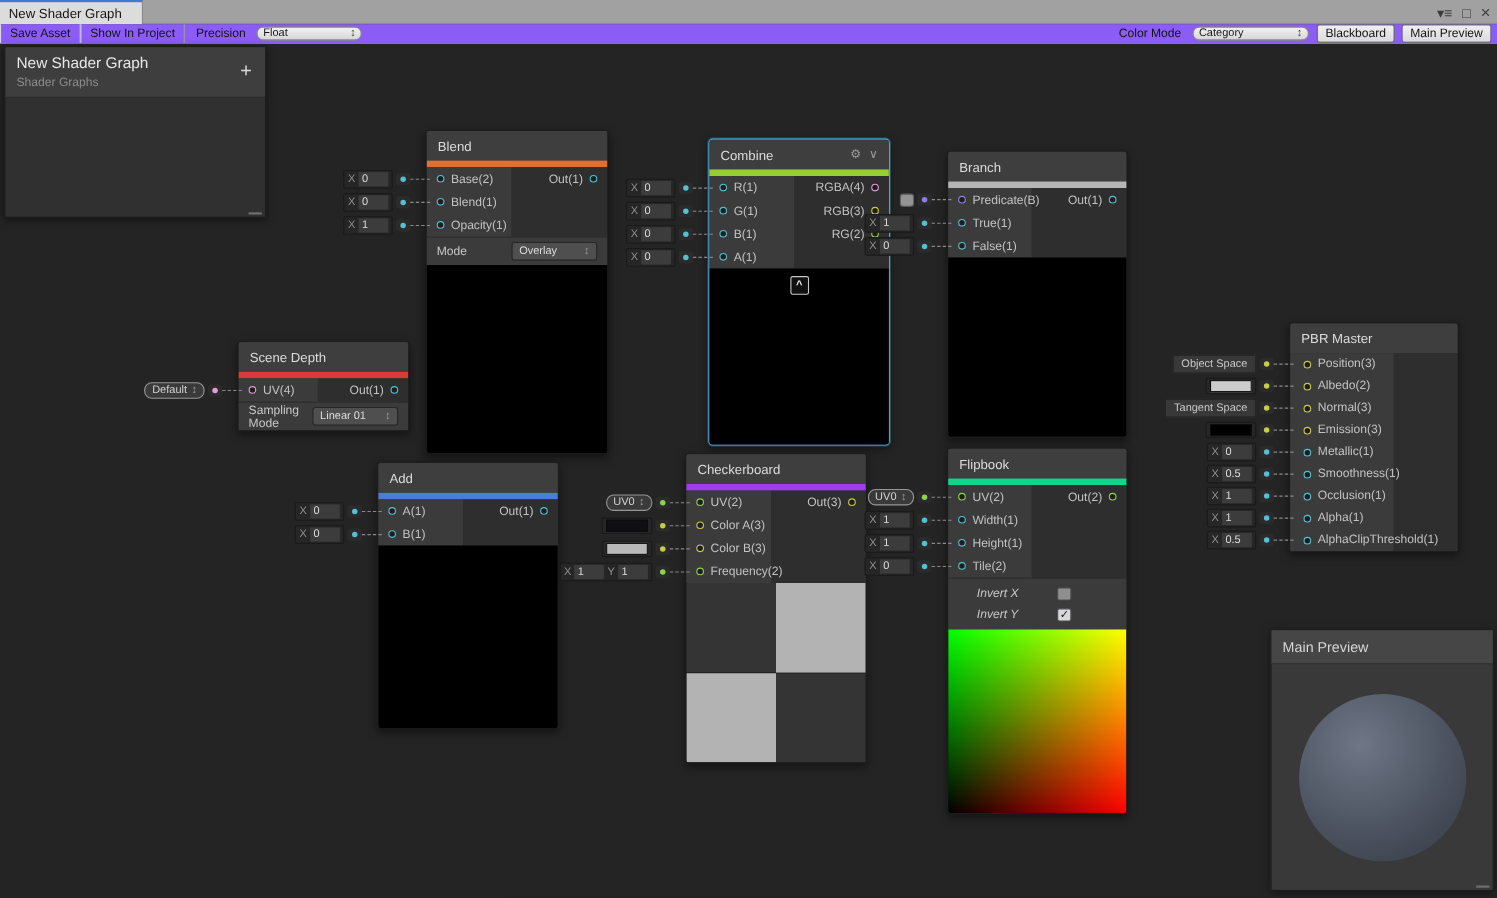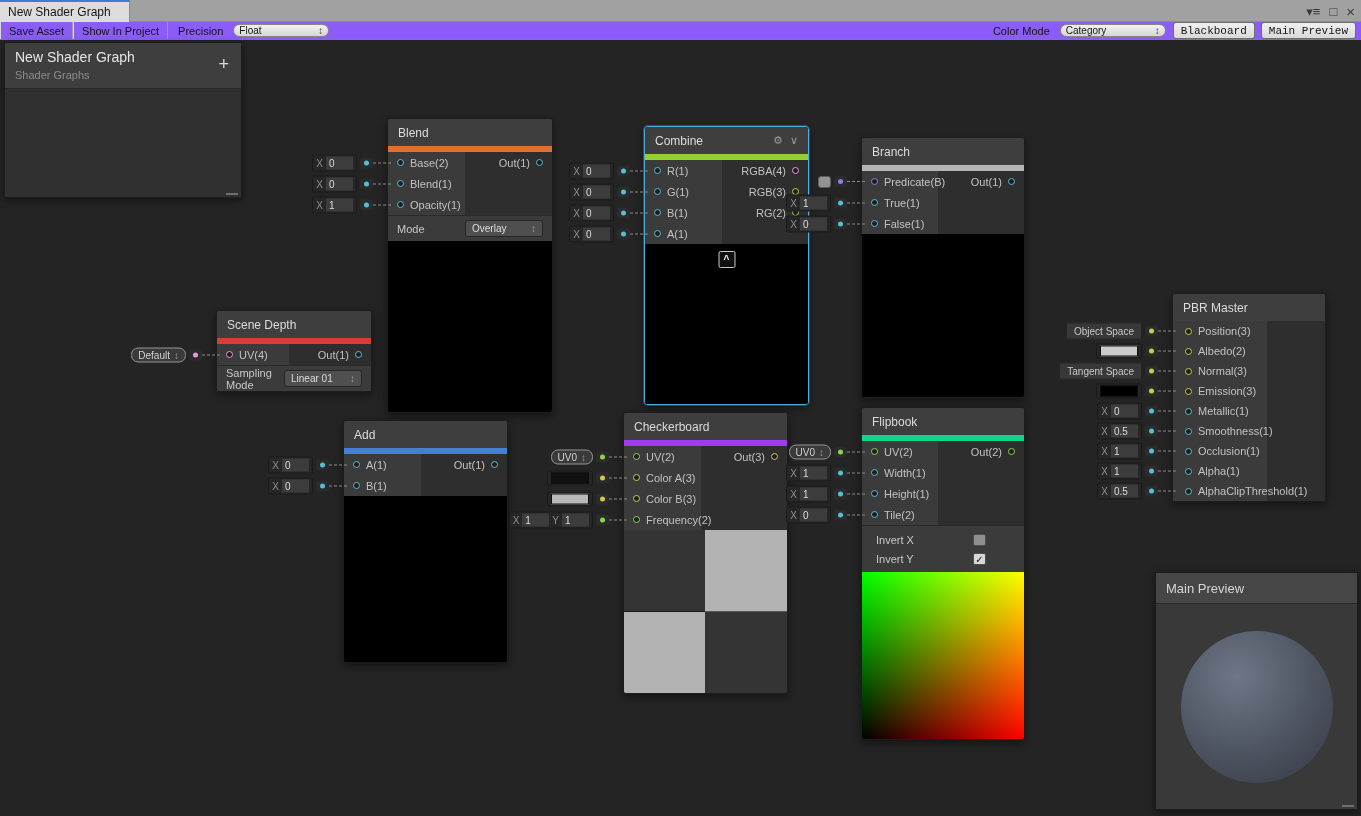--- a/index.html
+++ b/index.html
@@ -10,21 +10,21 @@
   .titlebar { position:absolute; left:0; top:0; width:1361px; height:22px; background:#A1A1A1; border-bottom:1px solid #8B8B8B; }
   .doc-tab { position:absolute; left:0; top:0; height:22px; width:130px; background:#DCDCDC; border-top:2px solid #3E7BD1; border-right:1px solid #8B8B8B; display:flex; align-items:center; padding:0 8px; font-size:12px; color:#151515; white-space:nowrap; }
   .win-controls { position:absolute; right:6px; top:0; height:22px; display:flex; align-items:center; gap:9px; color:#3A3A3A; font-size:13px; }
   .win-controls span { cursor:default; line-height:1; }
 
   .toolbar { position:absolute; left:0; top:22px; width:1361px; height:18px; background:#8b5cf6; border-bottom:1px solid #7E7E7E; display:flex; align-items:stretch; font-size:11px; color:#141414; }
   .tb-btn { display:flex; align-items:center; padding:0 8px; border-right:1px solid #9E9E9E; border-left:1px solid #D8D8D8; white-space:nowrap; }
   .tb-label { display:flex; align-items:center; padding:0 6px 0 10px; white-space:nowrap; }
   .tb-drop { display:flex; align-items:center; justify-content:space-between; margin:2px 4px; padding:0 5px; width:96px; background:linear-gradient(#F2F2F2,#D6D6D6); border:1px solid #888; border-radius:7px; font-size:10px; }
   .tb-right { margin-left:auto; display:flex; align-items:stretch; }
-  .tb-raised { display:flex; align-items:center; margin:0 3px; padding:0 7px; background:linear-gradient(#F0F0F0,#DADADA); border:1px solid #6E6E6E; border-radius:3px; white-space:nowrap;font-family:Liberation Mono, monospace; }
+  .tb-raised { display:flex; align-items:center; margin:0 3px; padding:0 7px; background:linear-gradient(#F0F0F0,#DADADA); border:1px solid #6E6E6E; border-radius:3px; white-space:nowrap; }
 
   
   .blackboard { position:absolute; left:4px; top:42px; width:238px; height:156px; background:#303030; border:1px solid #1C1C1C; box-shadow:0 2px 7px rgba(0,0,0,.5); }
   .bb-header { height:46px; background:#3E3E3E; border-bottom:1px solid #2A2A2A; position:relative; padding:6px 10px; }
   .bb-title { font-size:14px; color:#E6E6E6; }
   .bb-sub { font-size:11px; color:#8C8C8C; margin-top:4px; }
   .bb-add { position:absolute; right:12px; top:12px; font-size:18px; color:#DADADA; line-height:1; }
   .rs-handle { position:absolute; right:3px; bottom:2px; width:12px; height:4px; border-bottom:2px solid #6E6E6E; }
 
   
@@ -51,21 +51,21 @@
   .w-enum { background:#383838; border:1px solid #242424; color:#C8C8C8; font-size:10px; padding:2px 7px; white-space:nowrap; }
   .w-swatch { width:38px; height:11px; border:1px solid #0E0E0E; }
   .w-check { width:13px; height:12px; background:#939393; border:1px solid #5E5E5E; border-radius:3px; }
   .w-cap { background:#2B2B2B; border-radius:3px; padding:3px 4px; margin-left:3px; display:flex; align-items:center; }
   .w-dot { width:5px; height:5px; border-radius:50%; background:var(--pc); }
   .w-dash { width:18px; border-top:1px dashed #8A8A8A; }
 
   .n-opt { height:26px; background:#3B3B3B; border-top:1px solid #2A2A2A; display:flex; align-items:center; justify-content:space-between; padding:0 9px; color:#C8C8C8; }
   .opt-drop { background:#4F4F4F; border:1px solid #262626; border-radius:3px; color:#DDD; font-size:10px; display:flex; align-items:center; gap:8px; padding:2px 6px; min-width:78px; justify-content:space-between; }
 
-  .n-toggles { background:#3B3B3B; border-top:1px solid #2A2A2A; padding:4px 0; }
+  .n-toggles { background:#3B3B3B; border-top:1px solid #2A2A2A; padding:4px 12px;font-style:italic; }
   .t-row { height:19px; display:flex; align-items:center; padding:0 38px 0 14px; }
   .t-label { color:#C8C8C8; }
   .t-check { margin-left:auto; width:13px; height:12px; border-radius:2px; background:#8F8F8F; border:1px solid #4E4E4E; font-size:10px; line-height:11px; text-align:center; color:#10131E; }
   .t-check.checked { background:#D8D8D8; }
 
   .n-preview { width:100%; background:#000; position:relative; border-radius:0 0 2px 2px; }
   .n-preview.checker { background-image:linear-gradient(90deg,#343434 50%,#B3B3B3 50%),linear-gradient(90deg,#B3B3B3 50%,#343434 50%); background-size:100% 50%; background-position:top,bottom; background-repeat:no-repeat; }
   .n-preview.uv { background-color:#000; background-image:linear-gradient(to right,#000,#F00),linear-gradient(to bottom,#0F0,#000); background-blend-mode:screen; }
   .collapse-btn { position:absolute; top:7px; left:50%; transform:translateX(-50%); width:17px; height:17px; background:#101010; border:1px solid #C8C8C8; border-radius:2px; color:#F0F0F0; font-size:10px; font-weight:bold; text-align:center; line-height:15px; }
 

